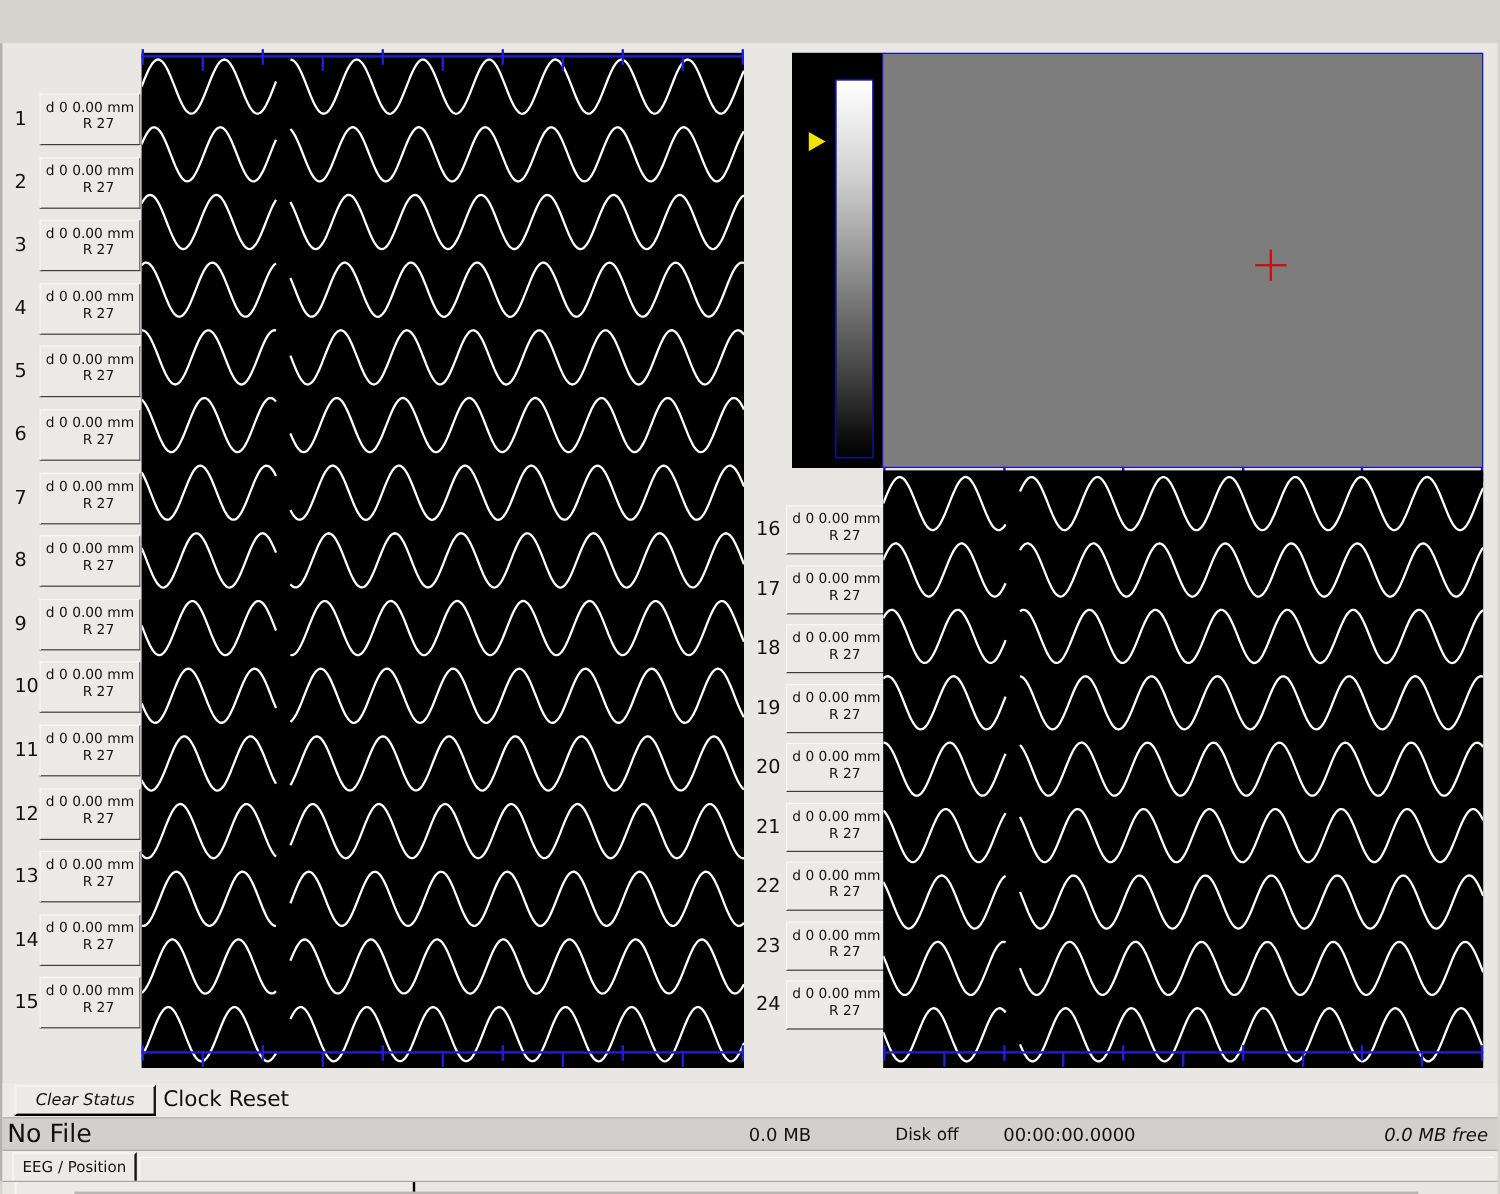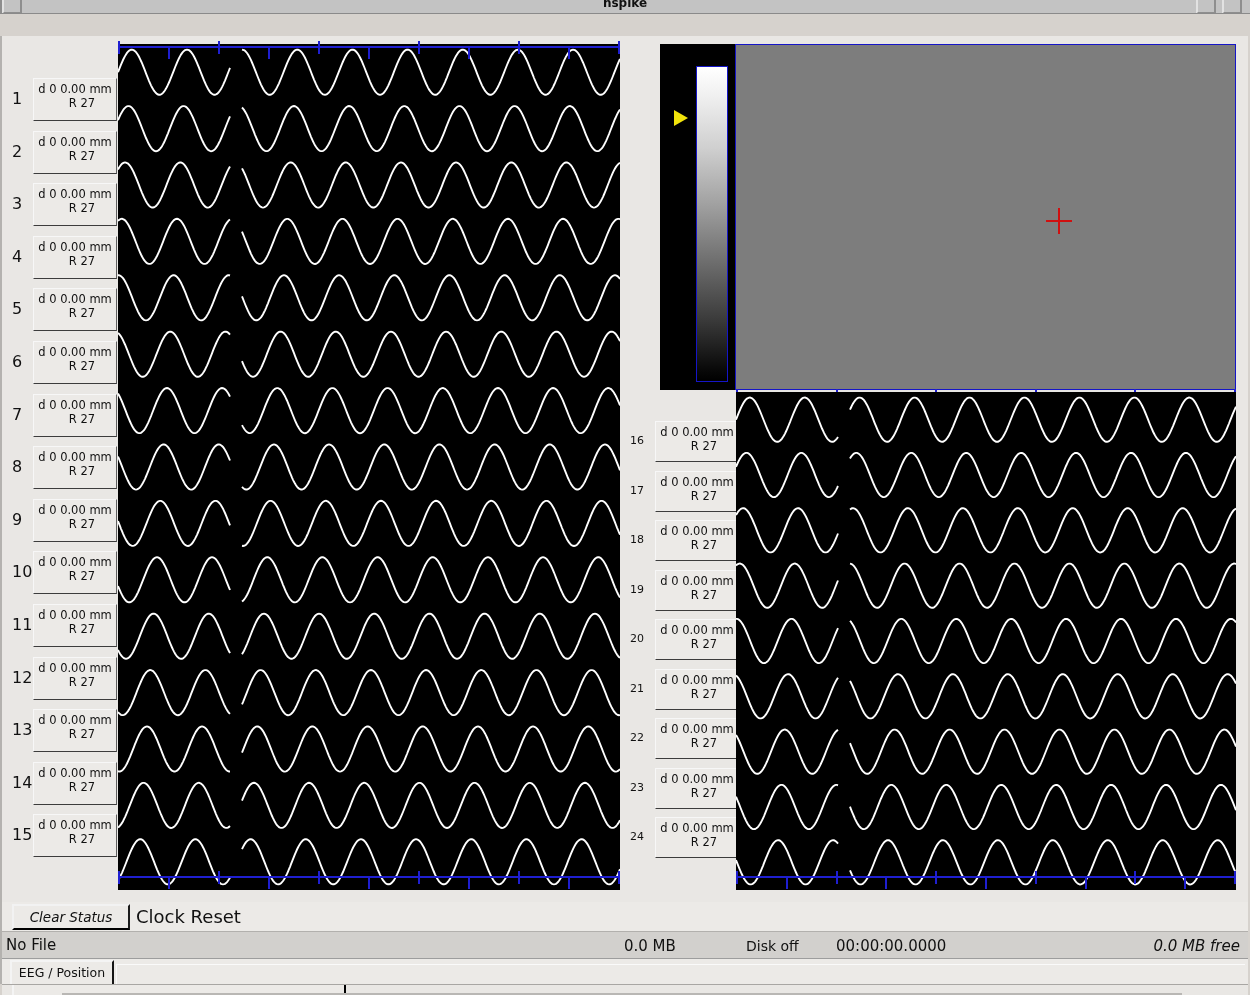--- a/index.html
+++ b/index.html
@@ -83,21 +83,21 @@
     padding-top:3px;text-align:center;
   }
   .chan-btn .l1{display:block;text-align:center;}
   .chan-btn .l2{display:block;text-align:center;padding-left:14px;}
 
   
   .chanlist-right{
     position:absolute;left:630px;top:420px;width:110px;height:446px;
   }
   .chanlist-right .chan-row{height:49.5px;width:110px;}
-  .chanlist-right .chan-num{left:0;width:26px;font-size:11px;top:12px;}
+  .chanlist-right .chan-num{left:0;width:26px;font-size:16px;top:12px;}
   .chanlist-right .chan-btn{left:25px;top:1px;width:84px;height:41px;}
 
   
   .wavepanel{
     position:absolute;background:#000;overflow:hidden;
   }
   .wp-main{left:118px;top:44px;width:502px;height:846px;}
   .wp-right{left:736px;top:392px;width:500px;height:498px;}
   .wavepanel svg{display:block;}
 
@@ -170,21 +170,21 @@
     border-right-color:#707070;border-bottom-color:#505050;
     box-sizing:border-box;font-size:13.5px;line-height:22px;text-align:center;color:#111;font-style:italic;
   }
   .clock-reset-text{
     position:absolute;left:134px;top:3px;font-size:18px;line-height:24px;color:#111;
   }
   .statusbar{
     position:absolute;left:2px;top:931px;width:1246px;height:27px;
     background:#d2d0cd;border-top:1px solid #b2b0ad;
   }
-  .sb-nofile{position:absolute;left:4px;top:2px;font-size:15px;line-height:23px;color:#111;}
+  .sb-nofile{position:absolute;left:4px;top:2px;font-size:21px;line-height:23px;color:#111;}
   .sb-mb{position:absolute;left:622px;top:4px;font-size:15px;line-height:21px;color:#111;}
   .sb-disk{position:absolute;left:744px;top:4px;font-size:14px;line-height:21px;color:#111;}
   .sb-difftime{position:absolute;left:834px;top:4px;font-size:15px;line-height:21px;color:#111;}
   .sb-free{position:absolute;right:8px;top:4px;font-size:15px;line-height:21px;color:#111;font-style:italic;}
 
   .tabbar{
     position:absolute;left:2px;top:958px;width:1246px;height:26px;
     background:#eceae7;border-top:1px solid #9d9d9d;
   }
   .tab{
@@ -209,27 +209,20 @@
   .bottom-ghost2{
     position:absolute;left:60px;top:8px;width:1120px;height:4px;background:#b9b7b4;
   }
   .left-edge{position:absolute;left:0;top:36px;width:2px;height:948px;background:#b4b2af;}
 </style>
 </head>
 <body>
 
 <div class="app">
 
-  <div class="titlebar">
-    <div class="tb-edge-l"></div>
-    <div class="tb-btn left"></div>
-    <div class="tb-title">nspike</div>
-    <div class="tb-btn r1"></div>
-    <div class="tb-btn r2"></div>
-  </div>
 
 
   <div class="workspace"></div>
   <div class="left-edge"></div>
 
   <div class="chanlist-left" id="chanlist-left">
       <div class="chan-row">
         <div class="chan-num">1</div>
         <div class="chan-btn">
           <span class="l1">d 0 0.00 mm</span>

